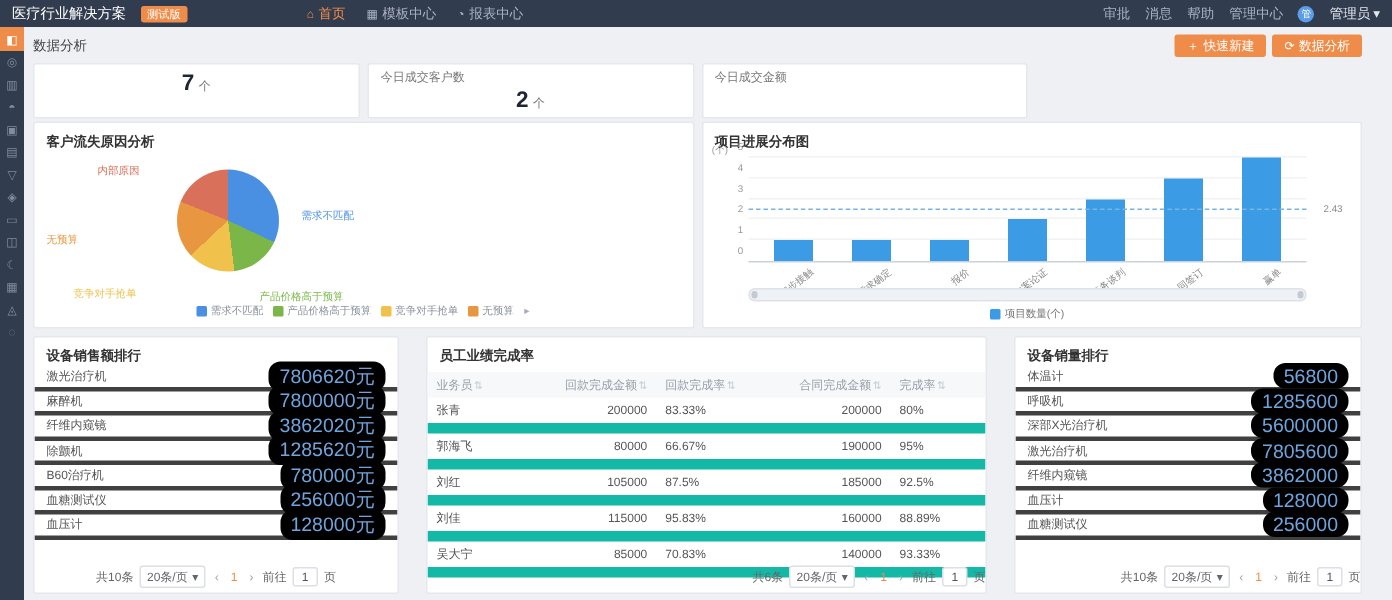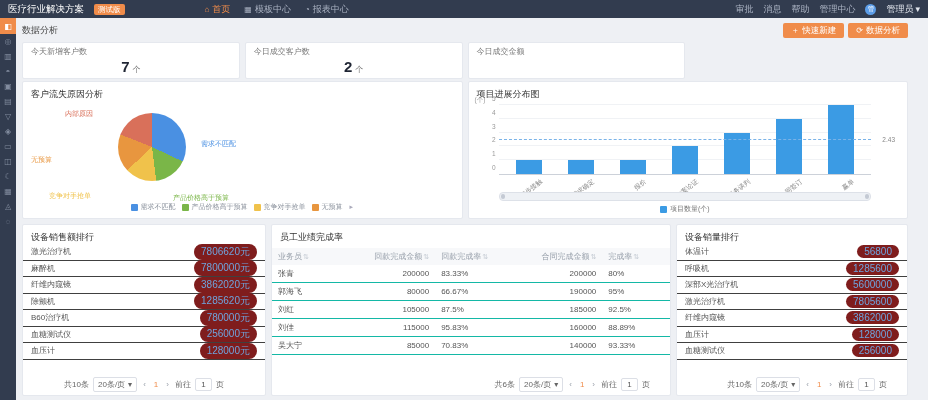--- a/index.html
+++ b/index.html
@@ -36,21 +36,21 @@
 
   
   .stats{display:grid;grid-template-columns:repeat(4,1fr);gap:5px;height:34px;margin-top:2px}
   .card{padding:3px 8px}
   .card .lb{font-size:8px;color:#777}
   .card .val{text-align:center;font-size:15px;font-weight:bold;color:#1f2533;margin-top:1px}
   .card .unit{font-size:8px;color:#777;font-weight:normal;margin-left:3px}
 
   
   .charts{display:grid;grid-template-columns:1fr 1fr;gap:5px;height:138px;margin-top:5px}
-  .panel-title{font-size:9px;font-weight:normal;color:#333;padding:6px 8px 0 8px}
+  .panel-title{font-size:9px;font-weight:bold;color:#333;padding:6px 8px 0 8px}
 
   
   .pie-wrap{position:relative;height:114px}
   .pie{position:absolute;left:95px;top:12px;width:68px;height:68px;border-radius:50%}
   .plabel{position:absolute;font-size:7px;white-space:nowrap}
   .pie-legend{position:absolute;bottom:3px;left:0;right:0;display:flex;justify-content:center;align-items:center;gap:7px;font-size:7px;color:#8a919c}
   .pleg{display:flex;align-items:center;gap:2px;cursor:pointer}
   .sw{width:7px;height:7px;border-radius:1px;display:inline-block}
   .leg-more{color:#aab;cursor:pointer;font-size:7px}
 
@@ -64,34 +64,34 @@
   .bar{width:26px;cursor:pointer}
   .avg{position:absolute;left:0;right:0;border-top:1px dashed #7ab3e8}
   .avg-lb{position:absolute;right:-24px;top:-4px;font-size:6.5px;color:#888}
   .xlabels{display:flex;justify-content:space-around;padding:0 4px;height:17px}
   .xlab{width:26px;font-size:6.5px;color:#888;transform:rotate(-38deg) translateX(-4px);transform-origin:top right;white-space:nowrap;text-align:right}
   .dz{height:9px;background:#eef1f5;border:1px solid #dde1e8;border-radius:4px;position:relative;cursor:pointer}
   .dz-h{position:absolute;top:1px;bottom:1px;width:4px;background:#c4cad4;border-radius:2px}
   .bar-legend{display:flex;justify-content:center;align-items:center;gap:3px;margin-top:3px;font-size:7px;color:#777}
 
   
-  .bottom{display:grid;grid-template-columns:244px 1fr 232px;gap:5px;height:172px;margin-top:5px}
+  .bottom{display:grid;grid-template-columns:244px 1fr 232px;gap:18px;height:172px;margin-top:5px}
   .bpanel{position:relative;overflow:hidden}
-  .rank-row{display:flex;justify-content:space-between;align-items:center;height:16.5px;padding:0 8px;border-bottom:1px solid #404040;font-size:8px;color:#555}
-  .pill{background:#7f1d1d;color:#6fa4dd;border-radius:8px;padding:1px 7px;font-size:10px;white-space:nowrap}
+  .rank-row{display:flex;justify-content:space-between;align-items:center;height:16.5px;padding:0 8px;border-bottom:3px solid #404040;font-size:8px;color:#555}
+  .pill{background:#000000;color:#6fa4dd;border-radius:8px;padding:1px 7px;font-size:13px;white-space:nowrap}
 
   .tbl{width:100%;border-collapse:collapse;table-layout:fixed;font-size:8px;margin-top:4px}
   .tbl th{background:#f7f8fa;color:#98a0ab;font-weight:normal;padding:3px 6px;white-space:nowrap}
-  .tbl td{padding:3px 6px;border-bottom:1px solid #14b8a6;color:#555;white-space:nowrap}
+  .tbl td{padding:3px 6px;border-bottom:7px solid #14b8a6;color:#555;white-space:nowrap}
   .tbl .al{text-align:left}.tbl .ar{text-align:right}
   .sort{color:#c6ccd4;font-size:7px;margin-left:1px}
 
   .pagi{position:absolute;bottom:3px;display:flex;align-items:center;gap:4px;font-size:8px;color:#666;height:16px}
   .pagi.center{left:0;right:0;justify-content:center}
-  .pagi.right{right:20px}
+  .pagi.right{right:0}
   .pbox{border:1px solid #dcdfe6;border-radius:2px;padding:1px 4px;display:flex;align-items:center;gap:3px;background:#fff;cursor:pointer;color:#666}
   .parrow{color:#99a0aa;cursor:pointer;padding:0 2px}
   .pcur{color:#f08c4a;cursor:pointer;padding:0 2px}
   .pagi input{width:17px;height:13px;border:1px solid #dcdfe6;border-radius:2px;text-align:center;font-size:8px;color:#555}
 </style>
 </head>
 <body>
 
 <div class="header">
   <span class="app-title">医疗行业解决方案</span>
@@ -151,21 +151,20 @@
       </button>
       <button class="btn">
         <span class="ic">⟳</span>
         <span>数据分析</span>
       </button>
     </div>
   </div>
 
   <div class="stats">
       <div class="panel card">
-        <div class="lb">今天新增客户数</div>
         <div class="val"><span>7</span><span class="unit">个</span></div>
       </div>
       <div class="panel card">
         <div class="lb">今日成交客户数</div>
         <div class="val"><span>2</span><span class="unit">个</span></div>
       </div>
       <div class="panel card">
         <div class="lb">今日成交金额</div>
       </div>
     </div>

